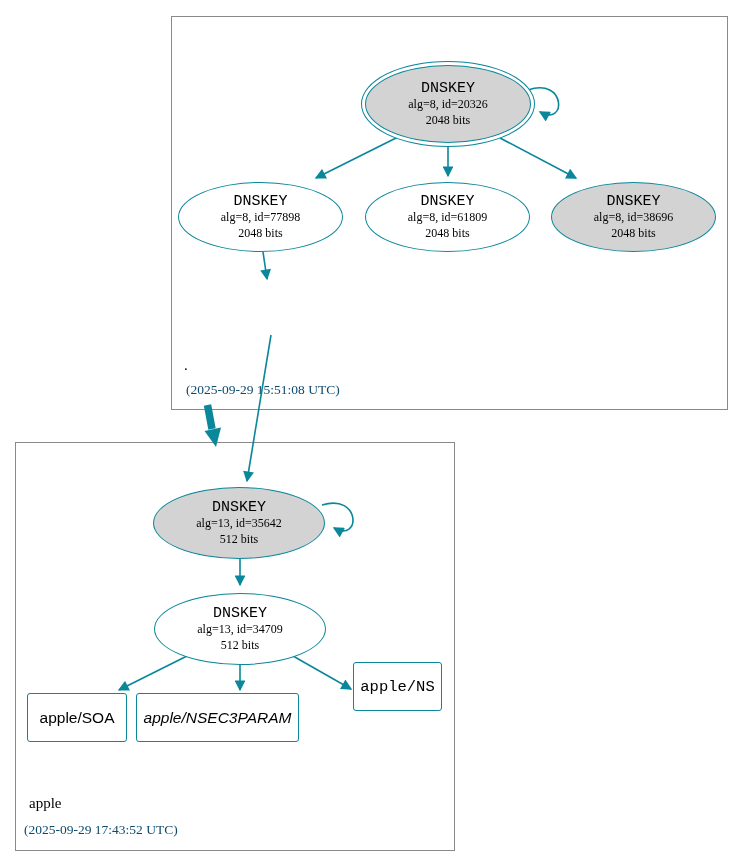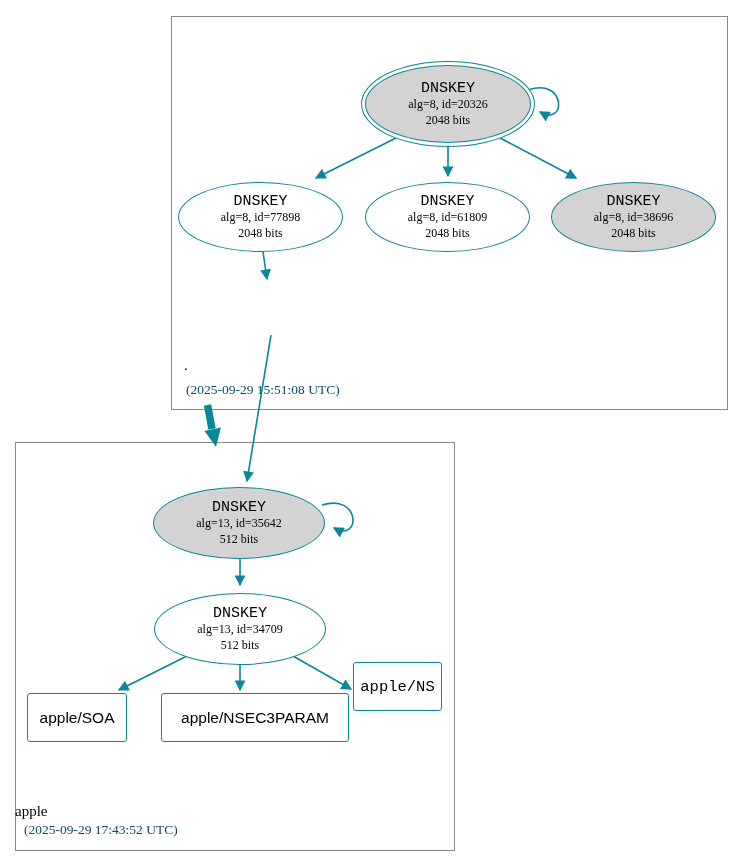--- a/index.html
+++ b/index.html
@@ -86,26 +86,26 @@
 
   
   #key20326 { left: 361px; top: 61px;  width: 174px; height: 86px; }
   #key46441 { left: 178px; top: 182px; width: 165px; height: 70px; }
   #key61809 { left: 365px; top: 182px; width: 165px; height: 70px; }
   #key38696 { left: 551px; top: 182px; width: 165px; height: 70px; }
   #ds-root  { left: 210px; top: 284px; width: 128px; height: 51px; }
   #key35642 { left: 153px; top: 487px; width: 172px; height: 72px; }
   #key22565 { left: 154px; top: 593px; width: 172px; height: 72px; }
   #rr-soa   { left: 27px;  top: 693px; width: 100px; height: 49px; }
-  #rr-nsec3 { left: 161px; top: 693px; width: 188px; height: 49px; }
+  #rr-nsec3 { left: 136px; top: 693px; width: 163px; height: 49px; font-style: italic; }
   #rr-ns    { left: 353px; top: 662px; width: 89px;  height: 49px; font-family: Liberation Mono, monospace; }
 
   #label-root  { left: 184px; top: 357px; }
   #ts-root     { left: 186px; top: 382px; }
-  #label-apple { left: 15px;  top: 795px; margin-top: 8px; }
+  #label-apple { left: 29px;  top: 795px; }
   #ts-apple    { left: 24px;  top: 822px; }
 </style>
 </head>
 <body>
 
 <div id="canvas">
 
   <div class="cluster" id="cluster-root"></div>
   <div class="cluster" id="cluster-apple"></div>
 

